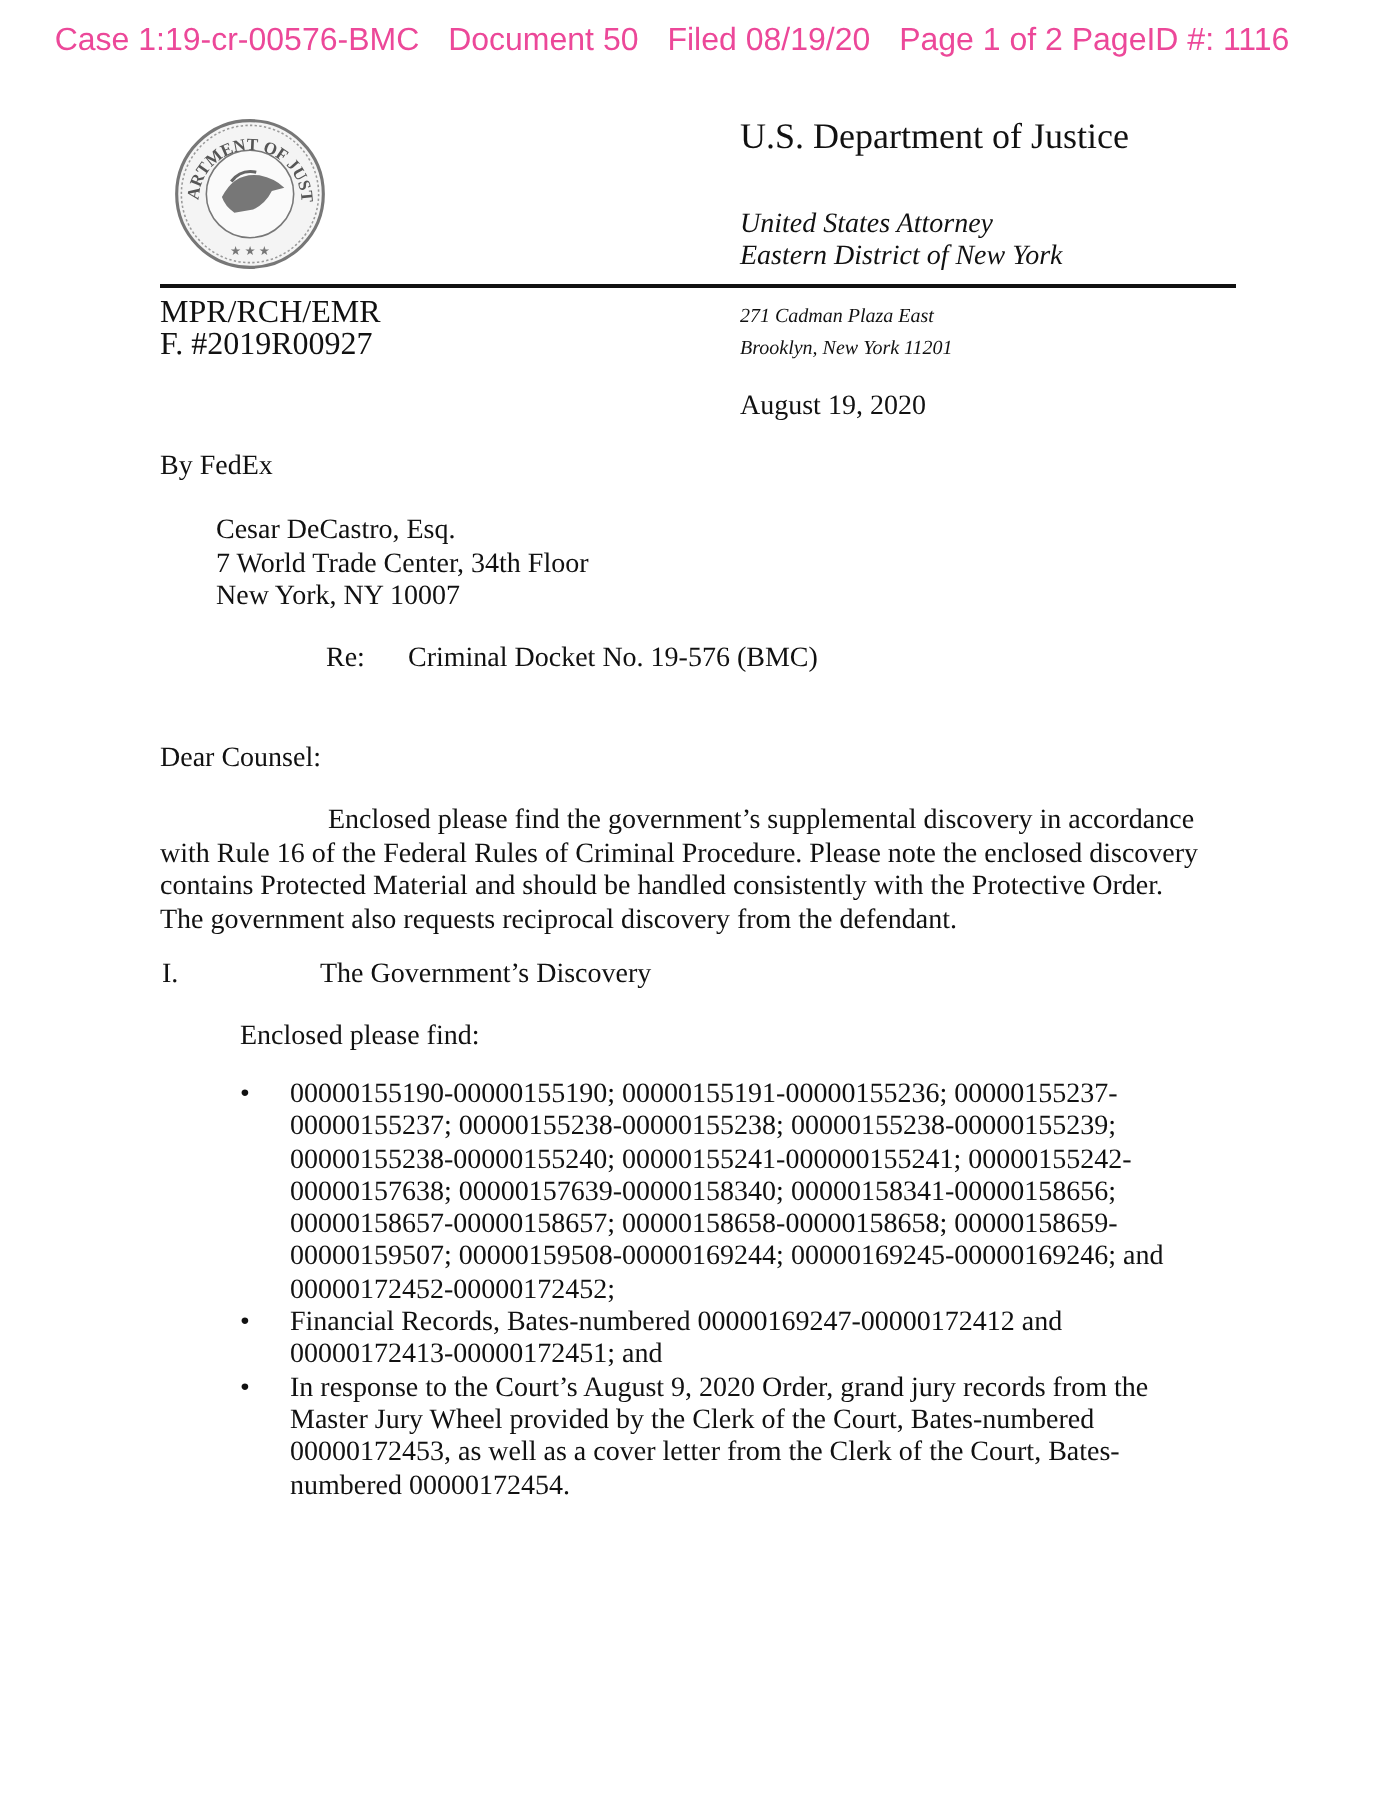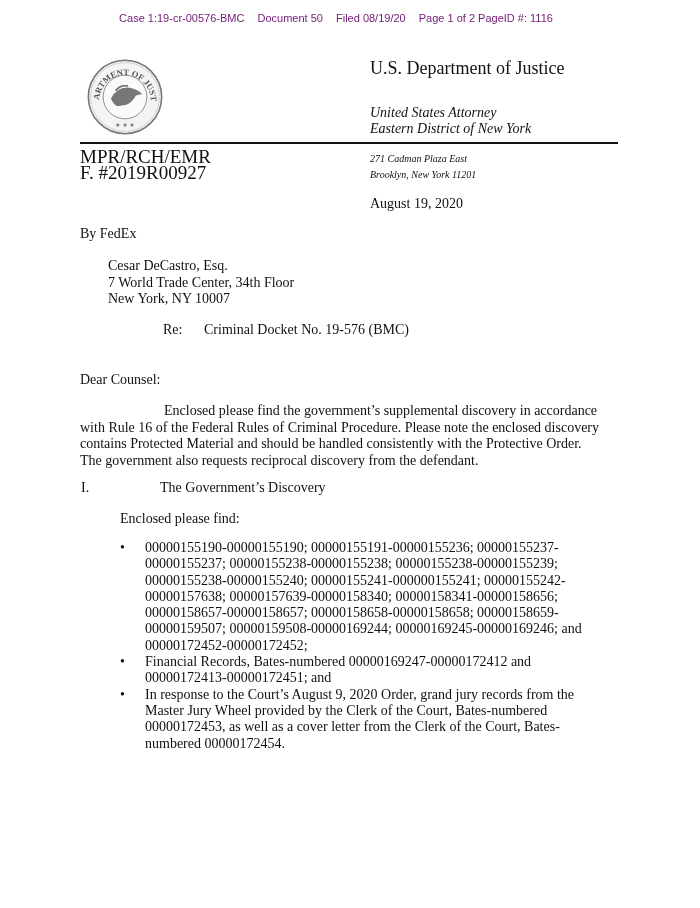--- a/index.html
+++ b/index.html
@@ -1,26 +1,26 @@
 <!DOCTYPE html>
 <html><head>
   <meta charset="utf-8">
   <style>
     html, body { margin: 0; padding: 0; background: #ffffff; }
     body { width: 700px; height: 908px; position: relative; overflow: hidden;
            font-family: "Liberation Serif", "DejaVu Serif", serif; color: #111; }
     .abs { position: absolute; white-space: nowrap; }
-    .stamp { top: 12px; left: 0; width: 672px; text-align: center; color: #701a75;
-             font-family: "Liberation Sans", "DejaVu Sans", sans-serif; font-size: 11px; }
+    .stamp { top: 12px; left: 0; width: 672px; text-align: center; color: #ec4899;
+             font-family: "Liberation Sans", "DejaVu Sans", sans-serif; font-size: 16px; }
     .stamp span { margin: 0 5px; }
     .seal { left: 86px; top: 58px; width: 78px; height: 78px; }
     .doj-title { left: 370px; top: 58px; font-weight: normal; font-size: 18px; }
     .usa { left: 370px; top: 105px; font-style: italic; font-size: 14px; line-height: 16px; }
     .rule { position: absolute; left: 80px; width: 538px; top: 142px; height: 1.5px; background: #111; }
-    .ref { left: 80px; top: 149px; font-size: 19px; line-height: 16px; }
+    .ref { left: 80px; top: 149px; font-size: 16px; line-height: 16px; }
     .addr { left: 370px; top: 151px; font-style: italic; font-size: 10px; line-height: 16px; }
     .date { left: 370px; top: 196px; font-size: 14px; }
     .u { }
     .body-text { font-size: 14px; line-height: 16.5px; }
     .bullet-list { position: absolute; left: 118px; top: 540px; width: 520px; font-size: 14px; line-height: 16.3px; }
     .bullet { position: relative; padding-left: 27px; }
     .bullet .dot { position: absolute; left: 2px; top: 0; }
     .bullet .line { display: block; white-space: nowrap; }
     .seal svg { width: 100%; height: 100%; }
   </style>

